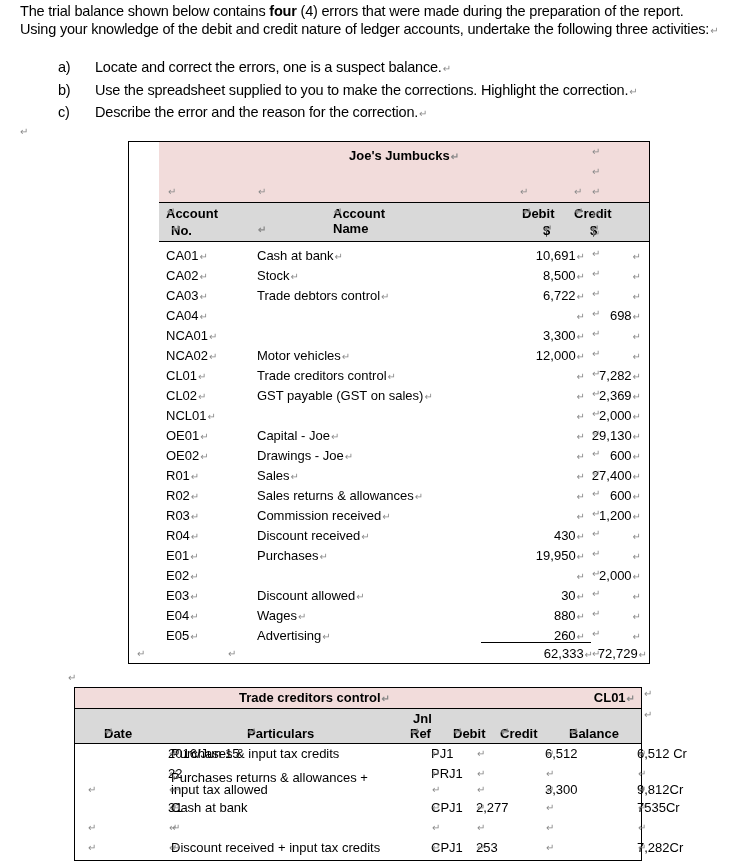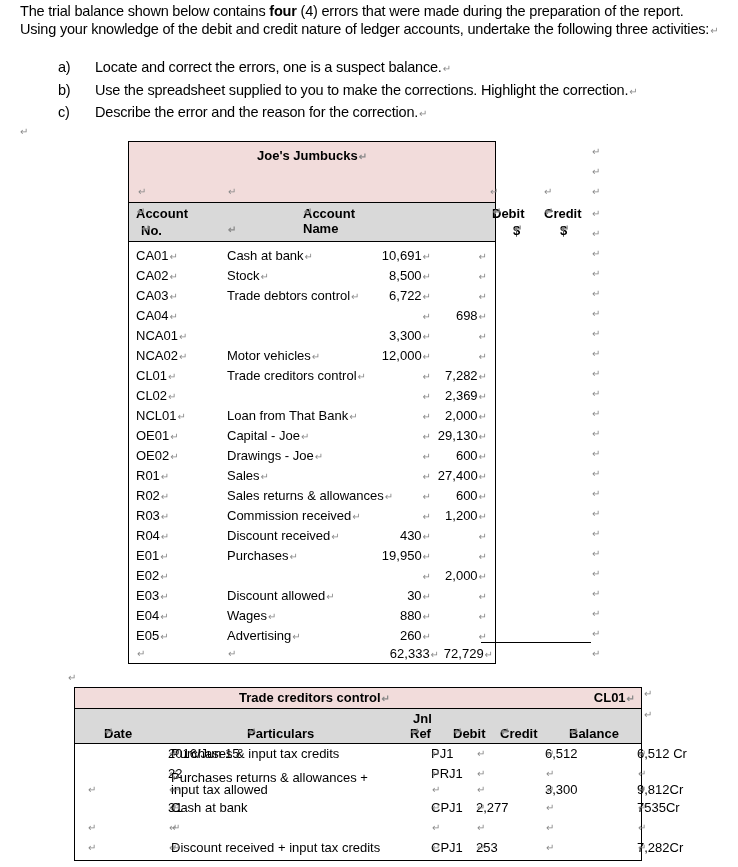--- a/index.html
+++ b/index.html
@@ -14,22 +14,22 @@
     .intro b { font-weight: bold; }
     .pm { color: #8a8a8a; font-size: 10px; margin-left: 1px; }
     .list { position: absolute; left: 58px; top: 56px; font-size: 14.5px; letter-spacing: -0.2px; }
     .li { position: relative; height: 22.5px; line-height: 22.5px; }
     .li .mk { position: absolute; left: 0; width: 30px; }
     .li .tx { position: absolute; left: 37px; white-space: nowrap; }
     .stray { position: absolute; color: #8a8a8a; font-size: 10px; }
 
     
     .tb {
-      position: absolute; left: 128px; top: 141px; width: 368px; height: 523px;
-      border: 1px solid #000; box-sizing: border-box; font-size: 13px;
+      position: absolute; left: 128px; top: 141px; width: 522px; height: 523px;
+      border: 1px solid #000; box-sizing: border-box; font-size: 13px; padding-left: 30px;
     }
     .tb-title { background: #f2dcdb; height: 60px; position: relative; border-bottom: 1px solid #000; }
     .tb-title .t1 { position: absolute; left: 0; right: 0; top: 6px; text-align: center; font-weight: bold; }
     .tb-title .t2 { position: absolute; left: 0; right: 0; top: 26px; text-align: center; font-weight: bold; }
     .tb-title .pmrow { position: absolute; top: 44px; }
     .tb-head { background: #d9d9d9; height: 38px; position: relative; border-bottom: 1px solid #000; font-weight: bold; }
     .tb-head span { position: absolute; }
     .tb-rows { position: relative; padding-top: 4px; }
     .tb-row { position: relative; height: 20px; line-height: 20px; }
     .tb-row .code { position: absolute; left: 7px; }
@@ -152,26 +152,26 @@
         <span class="cr"><span></span><span class="pm">↵</span></span>
       </div>
       <div class="tb-row">
         <span class="code"><span>CL01</span><span class="pm">↵</span></span>
         <span class="name"><span>Trade creditors control</span><span class="pm">↵</span></span>
         <span class="dr"><span></span><span class="pm">↵</span></span>
         <span class="cr"><span>7,282</span><span class="pm">↵</span></span>
       </div>
       <div class="tb-row">
         <span class="code"><span>CL02</span><span class="pm">↵</span></span>
+        <span class="name"><span>GST payable (GST on sales)</span><span class="pm">↵</span></span>
         <span class="dr"><span></span><span class="pm">↵</span></span>
         <span class="cr"><span>2,369</span><span class="pm">↵</span></span>
       </div>
       <div class="tb-row">
         <span class="code"><span>NCL01</span><span class="pm">↵</span></span>
-        <span class="name"><span>Loan from That Bank</span><span class="pm">↵</span></span>
         <span class="dr"><span></span><span class="pm">↵</span></span>
         <span class="cr"><span>2,000</span><span class="pm">↵</span></span>
       </div>
       <div class="tb-row">
         <span class="code"><span>OE01</span><span class="pm">↵</span></span>
         <span class="name"><span>Capital - Joe</span><span class="pm">↵</span></span>
         <span class="dr"><span></span><span class="pm">↵</span></span>
         <span class="cr"><span>29,130</span><span class="pm">↵</span></span>
       </div>
       <div class="tb-row">

